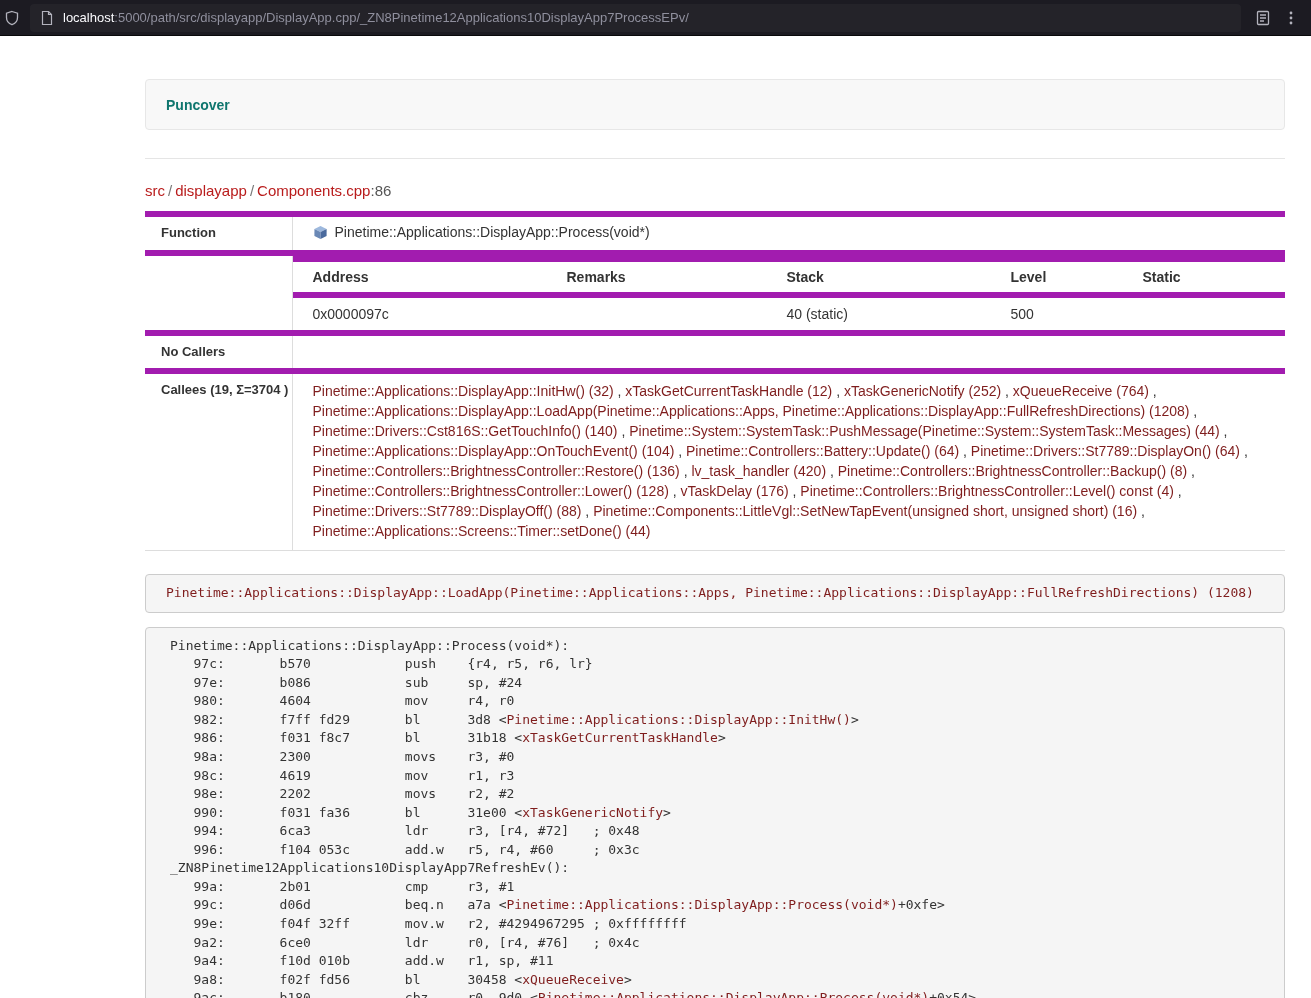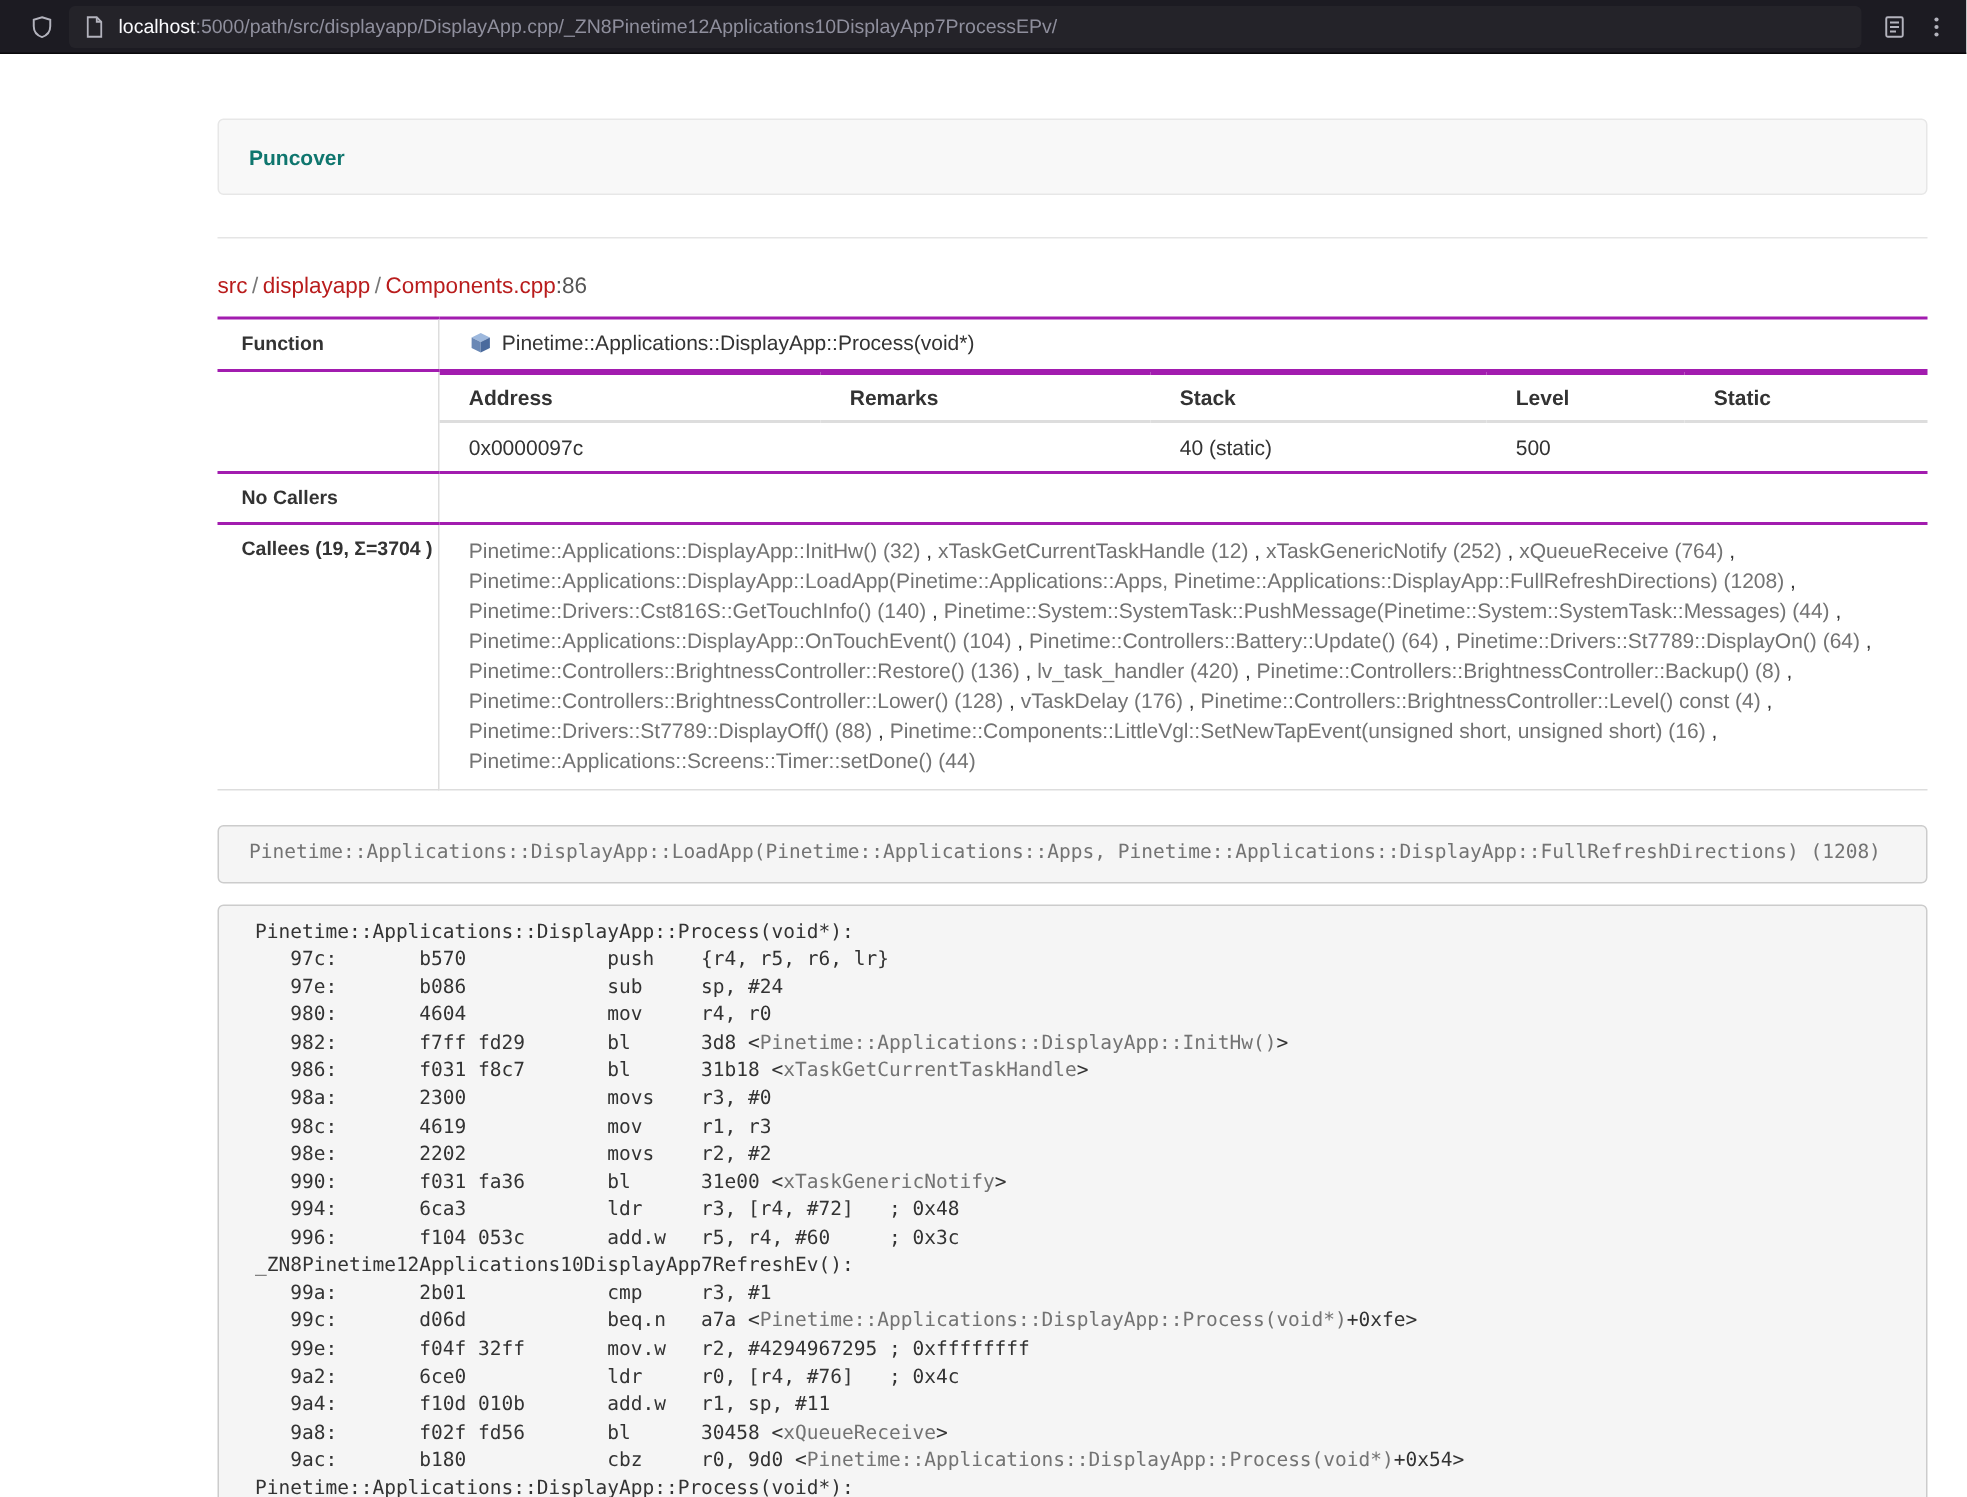--- a/index.html
+++ b/index.html
@@ -6,21 +6,21 @@
   html, body { margin:0; padding:0; }
   body {
     width:1311px; height:998px; overflow:hidden;
     background:#ffffff;
     font-family:"Liberation Sans", sans-serif;
     color:#333;
   }
   
   .topbar {
     height:36px; background:#1c1b22; border-bottom:1px solid #09090b;
-    display:flex; align-items:center; padding:0 12px 0 20px;
+    display:flex; align-items:center; padding:0 12px 0 4px;
   }
   .tb-icon { display:flex; align-items:center; justify-content:center; flex:0 0 auto; }
   .tb-icon svg { display:block; }
   .urlbar {
     flex:1; display:flex; align-items:center; height:28px; margin:0 10px;
     padding:0 10px; border-radius:4px; background:rgba(255,255,255,0.035);
     overflow:hidden;
   }
   .url-text { font-size:13px; margin-left:9px; white-space:nowrap; overflow:hidden; }
   .url-host { color:#fbfbfe; }
@@ -37,34 +37,34 @@
   hr.rule { border:none; border-top:1px solid #e5e5e5; margin:28px 0 0 0; height:0; }
   .breadcrumb { margin-top:23px; font-size:15px; color:#555; }
   .breadcrumb a { color:#b91c1c; text-decoration:none;margin-top:37px; }
   .breadcrumb .sep { color:#777; margin:0 3px; }
   .line-no { color:#555; }
   
   table.main-table {
     border-collapse:collapse; width:1140px; table-layout:fixed;
     margin-top:12px; font-size:14px; color:#333;
   }
-  .main-table th, .main-table td { vertical-align:top; text-align:left; border-top:2px solid #a21caf; line-height:18px; }
+  .main-table th, .main-table td { vertical-align:top; text-align:left; border-top:6px solid #a21caf; line-height:18px; }
   .main-table tr.last-row th, .main-table tr.last-row td { border-bottom:1px solid #ddd; }
   th.left-col {
     border-right:1px solid #ddd; padding:7px 6px 7px 16px;
     font-weight:bold; font-size:13px; white-space:nowrap; overflow:hidden;
   }
   td.right-cell { padding:6px 20px; }
   td.nested-cell { padding:0;margin-left:16px; }
   table.nested-table { border-collapse:collapse; width:100%; table-layout:fixed; font-size:14px; }
   .nested-table th { font-weight:bold; border-bottom:2px solid #ddd; padding:6px 20px; text-align:left; line-height:18px; }
   .nested-table td { padding:7px 20px; line-height:18px; }
   .func-icon { display:inline-block; vertical-align:-3px; margin-right:7px; }
   td.callees-cell { line-height:20px; padding:7px 20px 9px 20px; }
-  a.code-link { color:#737373; text-decoration:none; }
+  a.code-link { color:#7f1d1d; text-decoration:none; }
   
   pre.symbol-pre {
     margin:23px 0 0 0; background:#f5f5f5; border:1px solid #ccc; border-radius:4px;
     padding:9px 12px 9px 20px;
     font-family:"DejaVu Sans Mono", monospace; font-size:13px; line-height:18.57px;
     white-space:pre; overflow:hidden;
   }
   pre.code-pre {
     margin:14px 0 0 0; background:#f5f5f5; border:1px solid #ccc; border-radius:4px;
     padding:9px 12px 12px 24px;

